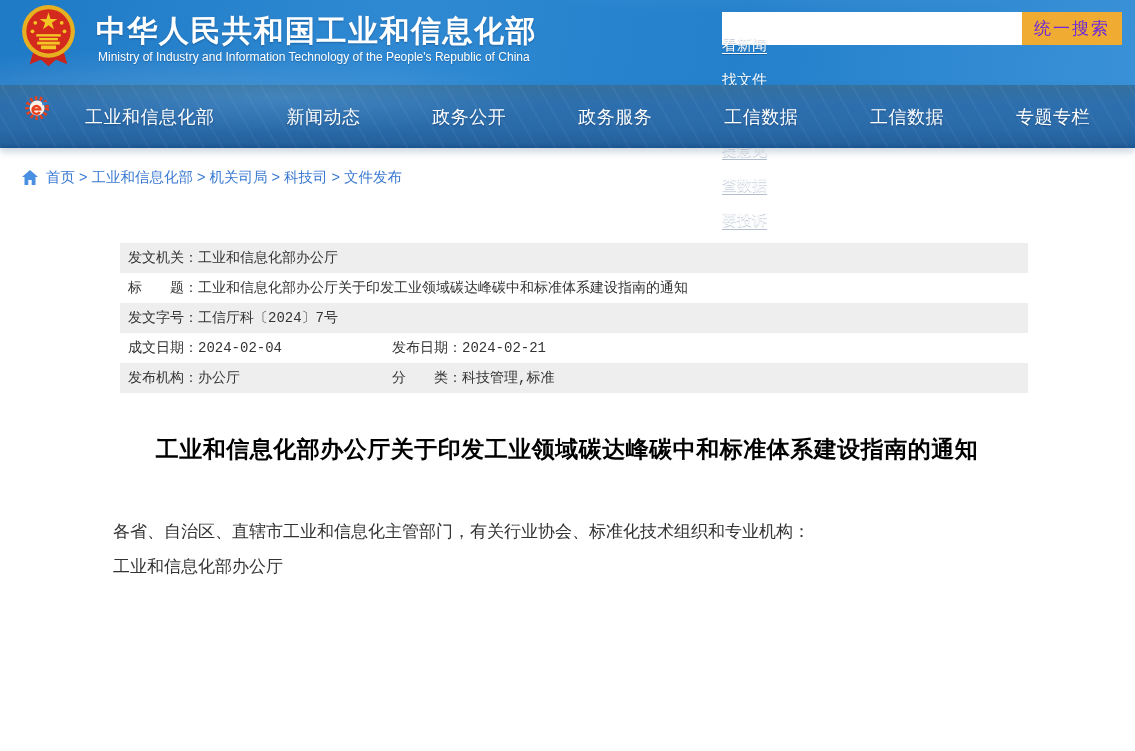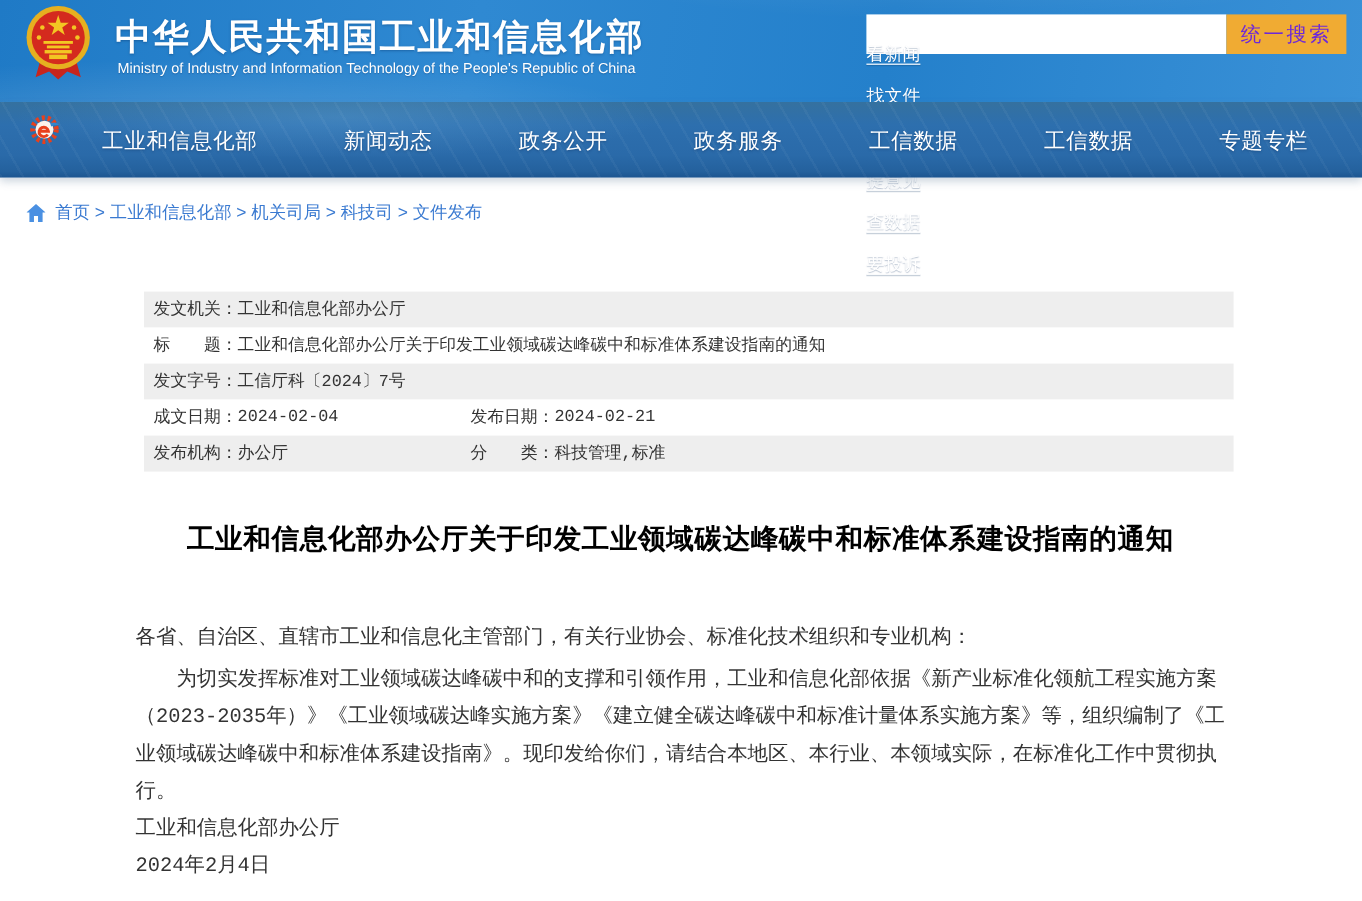--- a/index.html
+++ b/index.html
@@ -193,17 +193,15 @@
           <span class="mlbl">分　　类：</span>
           <span class="mval">科技管理,标准</span>
         </div>
       </div>
     </div>
 
   <h1 class="doc-title">工业和信息化部办公厅关于印发工业领域碳达峰碳中和标准体系建设指南的通知</h1>
 
   <div class="doc-body">
     <p class="salutation">各省、自治区、直辖市工业和信息化主管部门，有关行业协会、标准化技术组织和专业机构：</p>
-    <p class="indent">为切实发挥标准对工业领域碳达峰碳中和的支撑和引领作用，工业和信息化部依据《新产业标准化领航工程实施方案（2023-2035年）》《工业领域碳达峰实施方案》《建立健全碳达峰碳中和标准计量体系实施方案》等，组织编制了《工业领域碳达峰碳中和标准体系建设指南》。现印发给你们，请结合本地区、本行业、本领域实际，在标准化工作中贯彻执行。</p>
     <p class="signature">工业和信息化部办公厅</p>
-    <p class="sign-date">2024年2月4日</p>
   </div>
 </main>
 
 </body></html>

